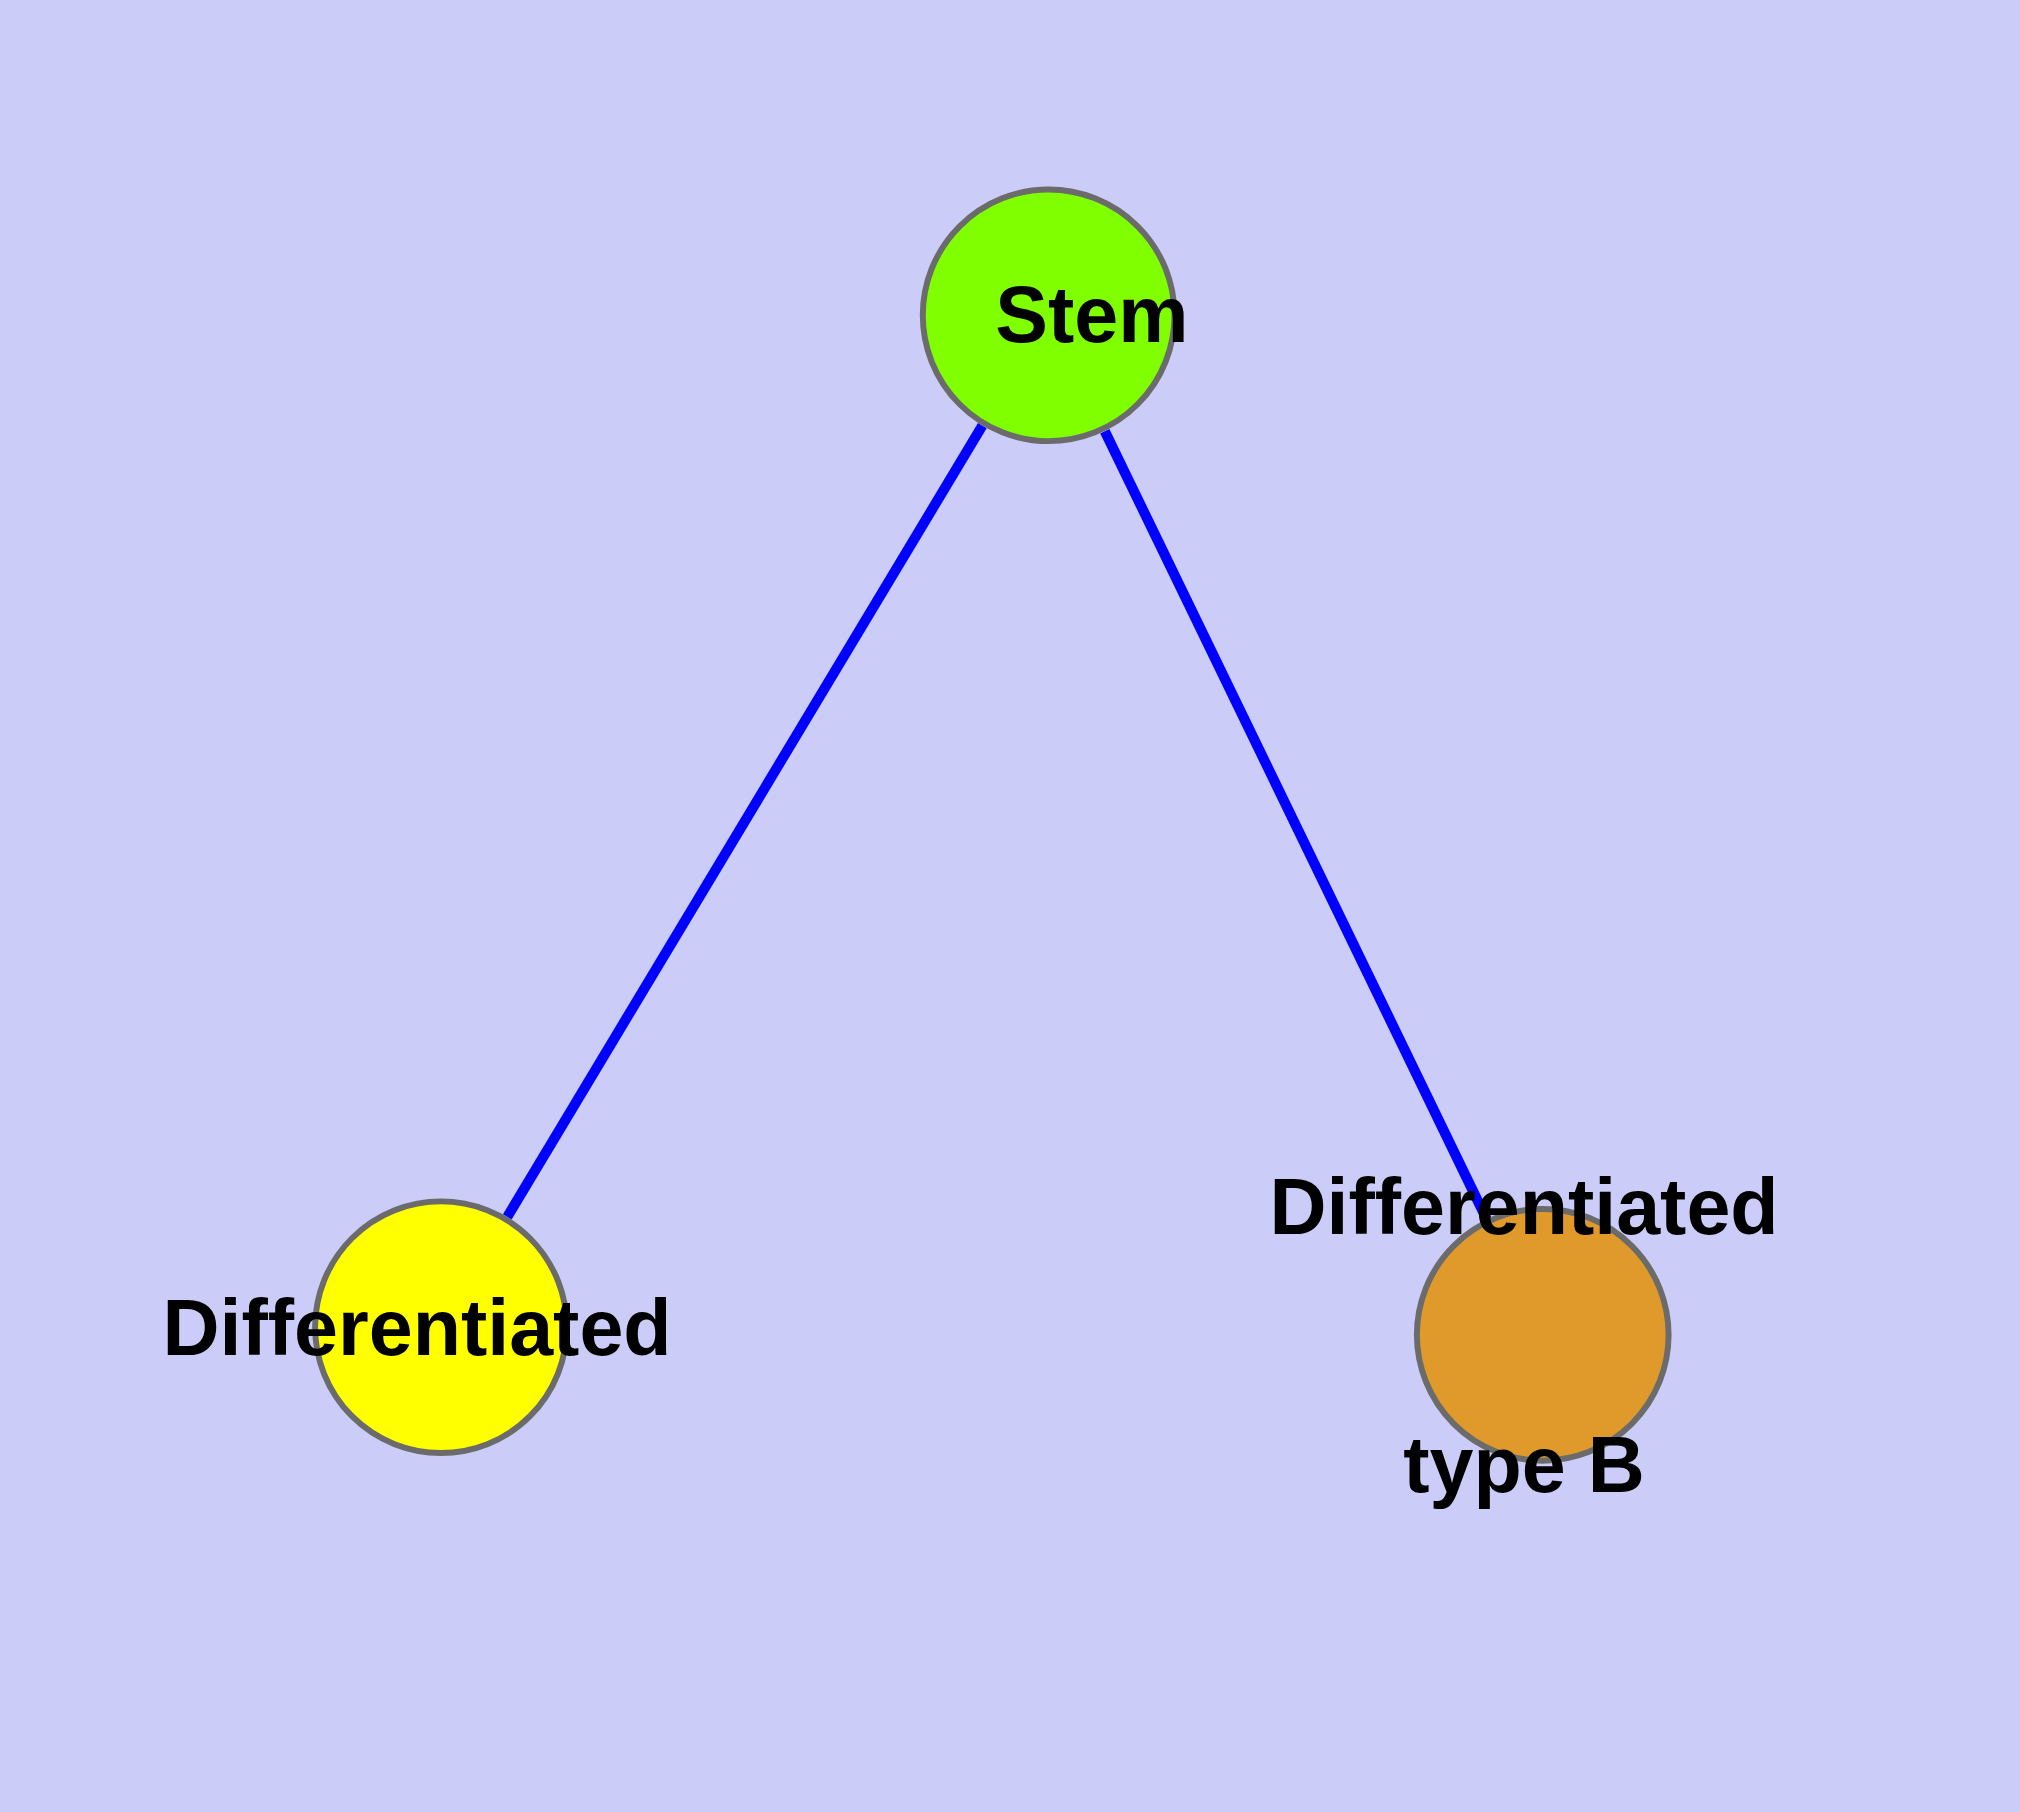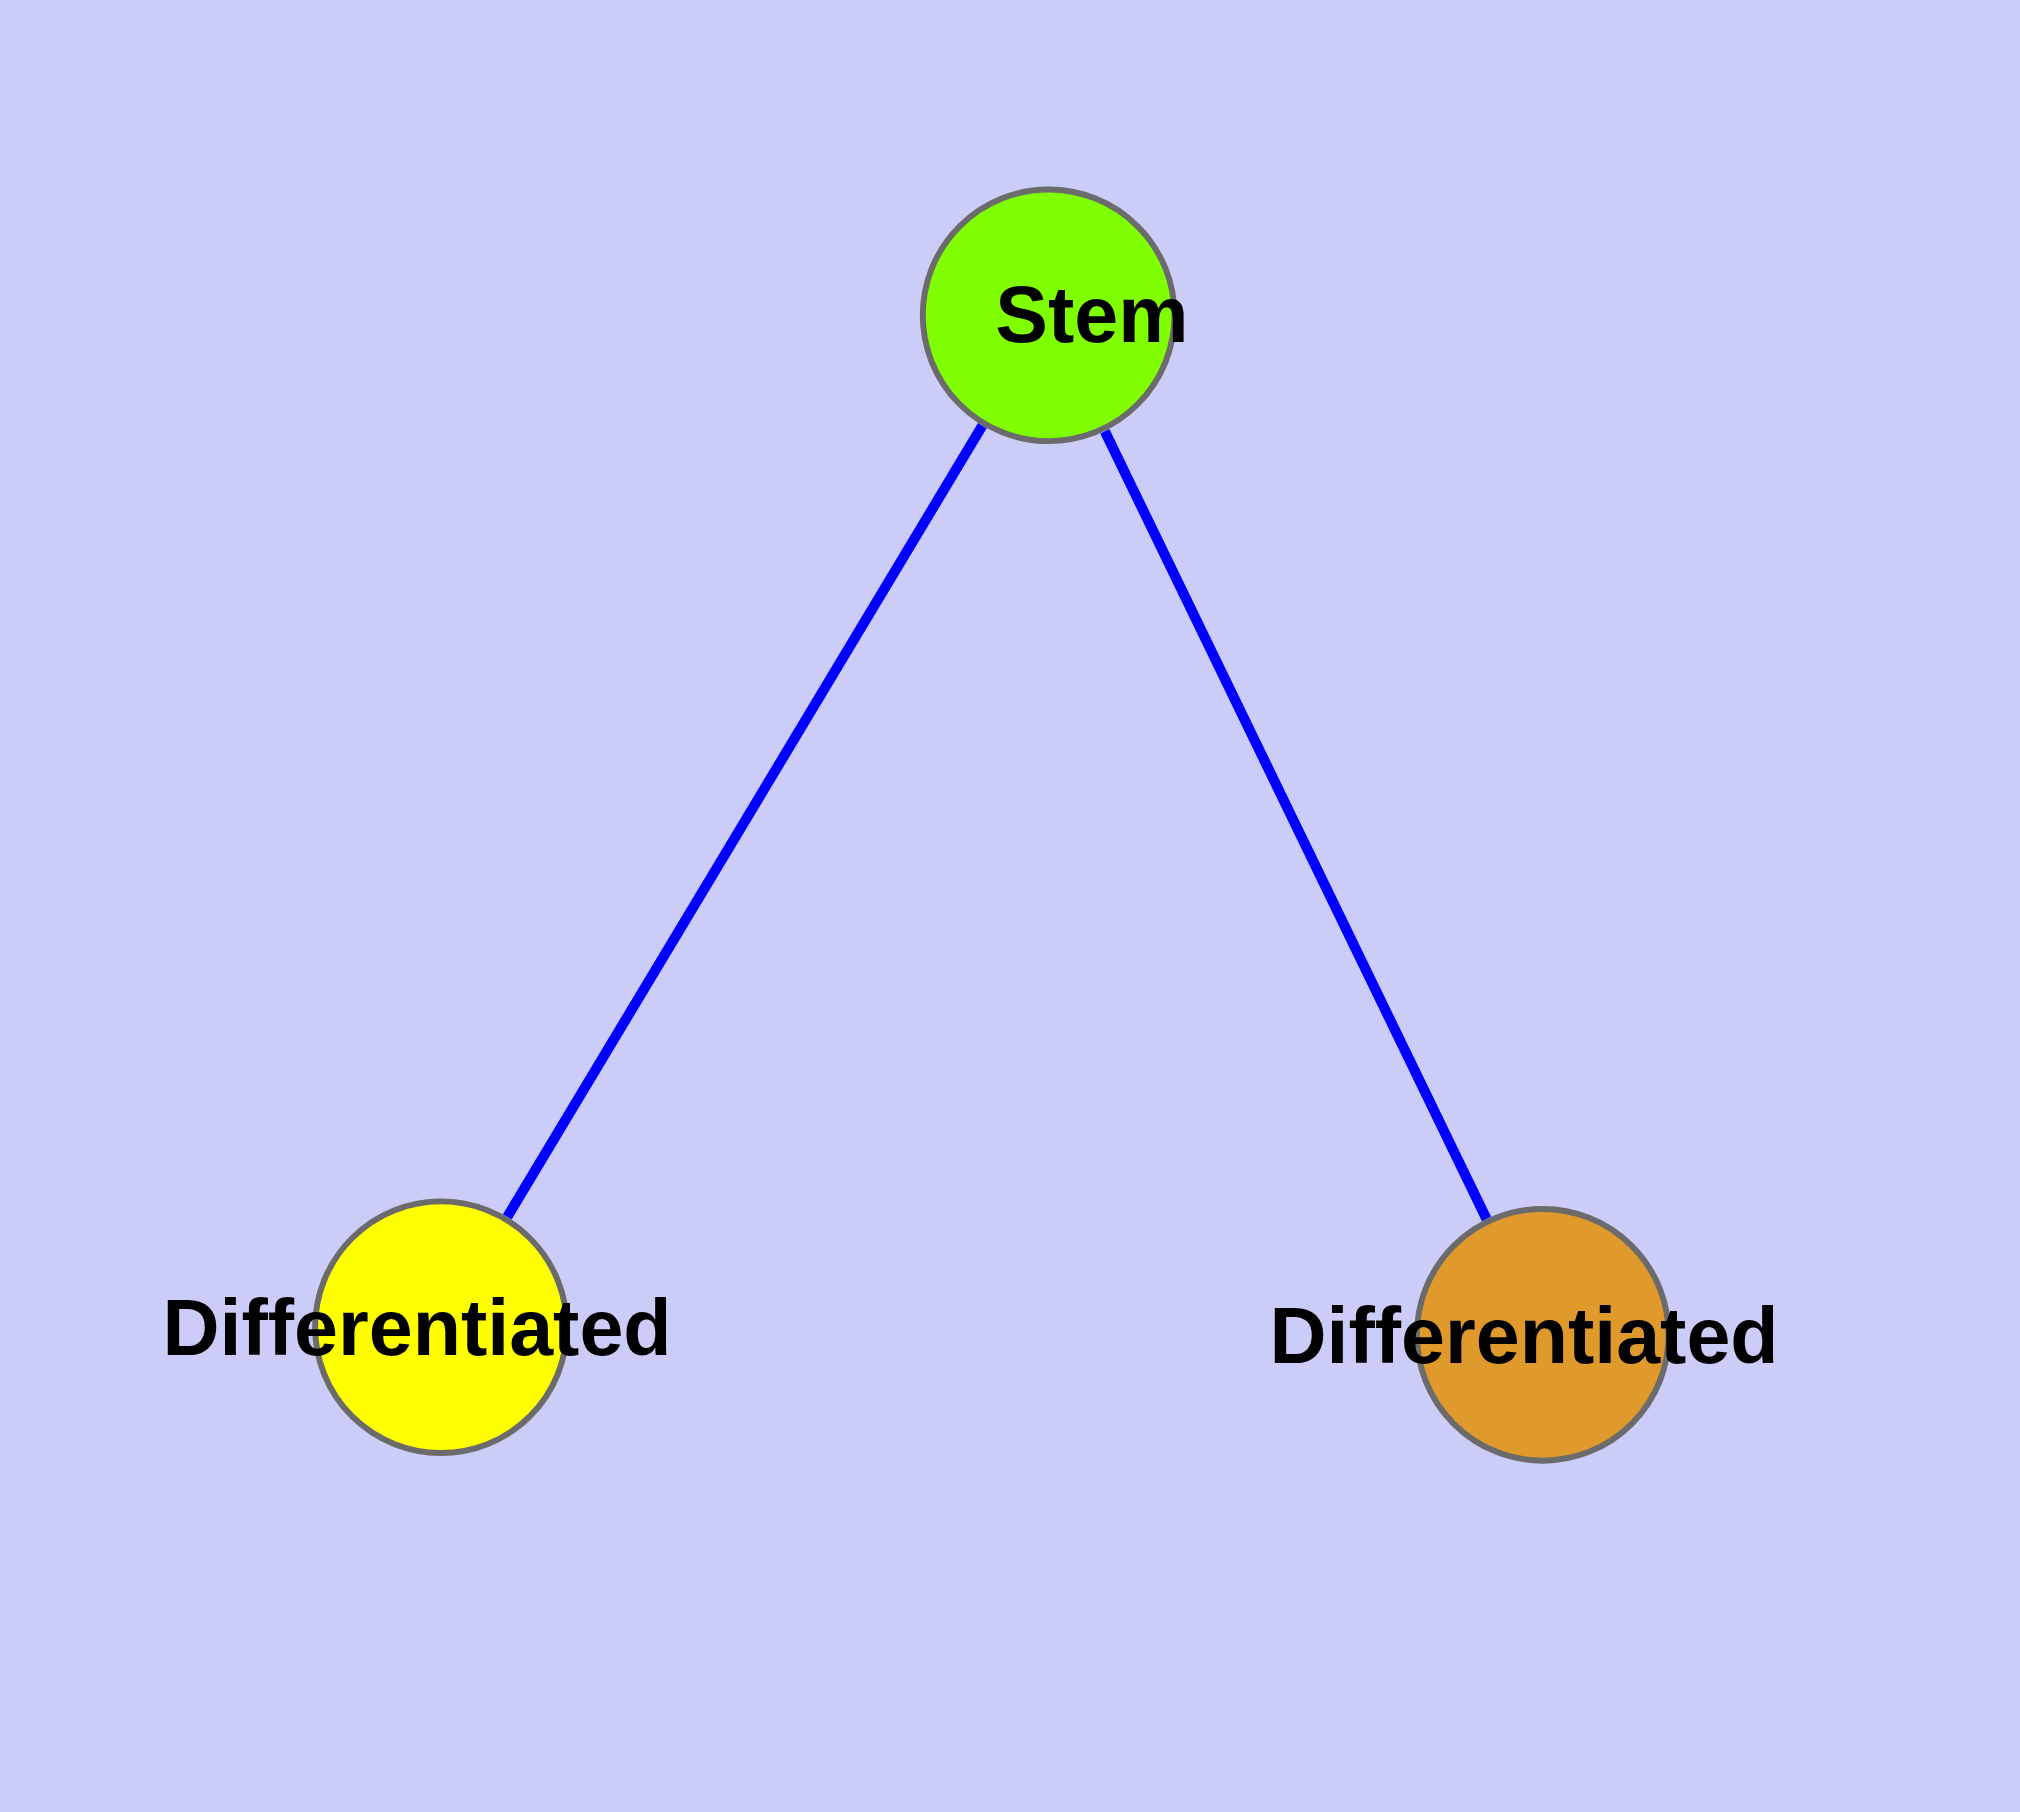--- a/index.html
+++ b/index.html
@@ -76,16 +76,17 @@
   <div class="node-label" id="label-stem" style="color: rgb(0, 0, 0);">
     <span>Stem</span>
   </div>
 
   <div class="node-label" id="label-type-a" style="color: rgb(0, 0, 0);">
     <div>Differentiated</div>
   </div>
 
   <div class="node-label" id="label-type-b" style="color: rgb(0, 0, 0);">
     <div>Differentiated</div>
+    <div>type B</div>
   </div>
 
 </div>
 
 
 </body></html>

